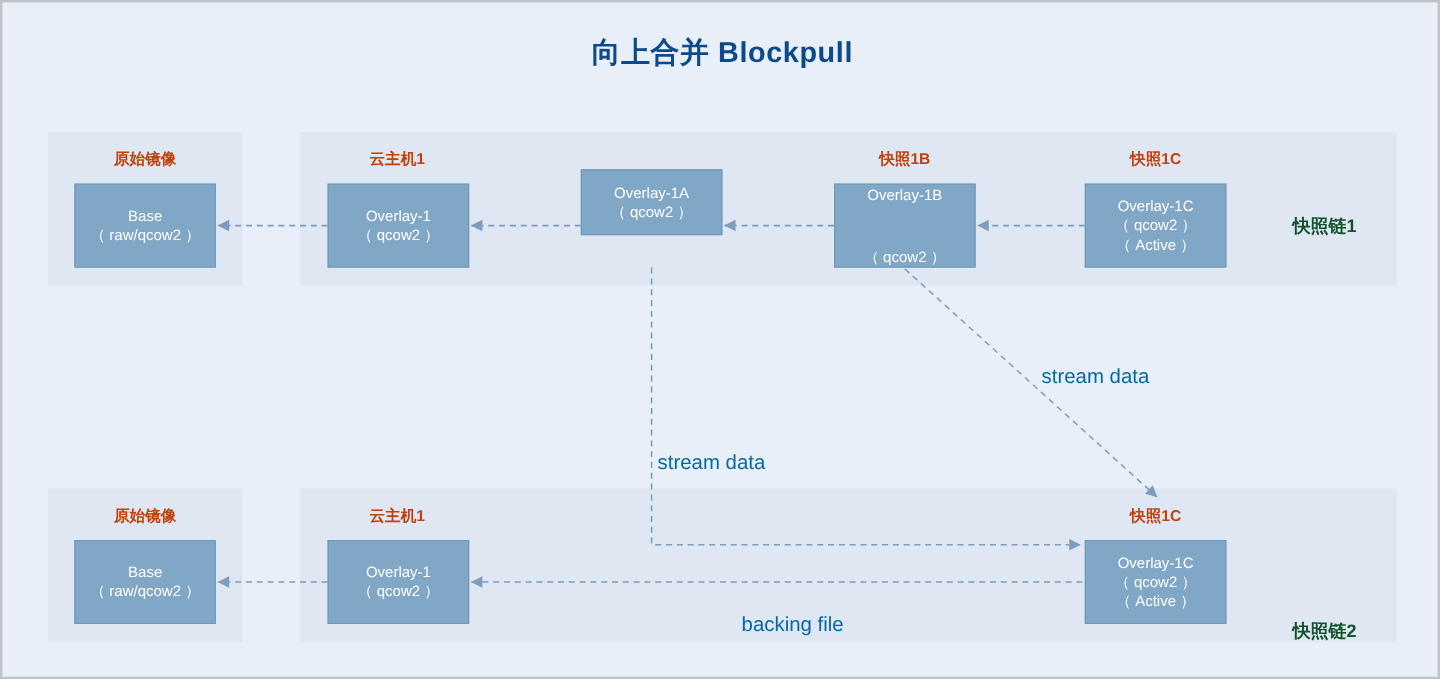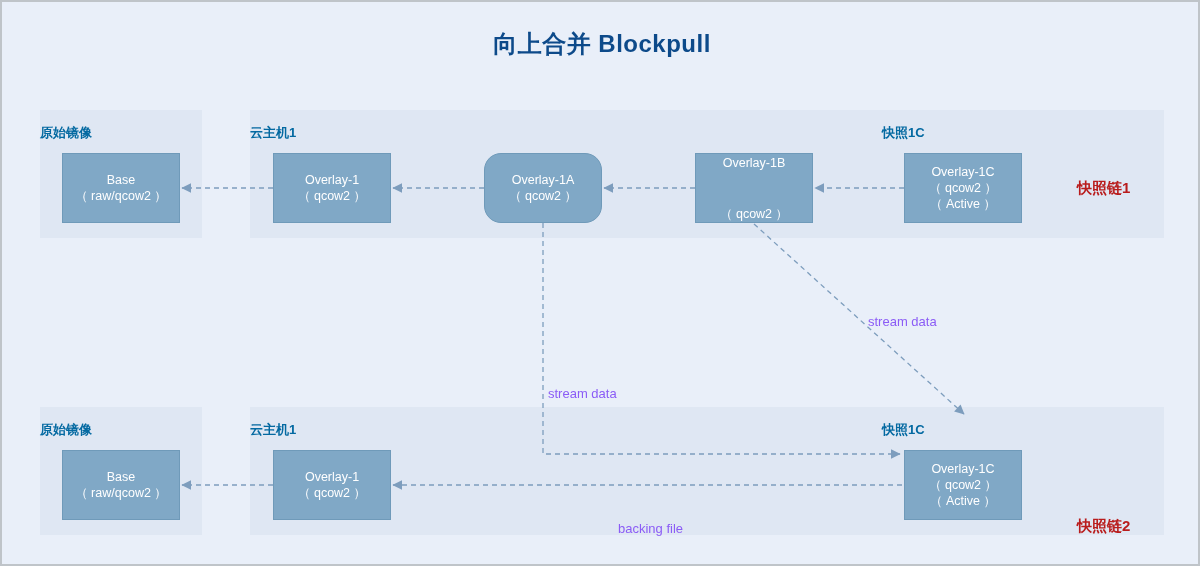--- a/index.html
+++ b/index.html
@@ -40,30 +40,30 @@
   .panel.chain1-left  { left: 38px;  top: 108px; width: 162px; height: 128px; }
   .panel.chain1-right { left: 248px; top: 108px; width: 914px; height: 128px; }
   .panel.chain2-left  { left: 38px;  top: 405px; width: 162px; height: 128px; }
   .panel.chain2-right { left: 248px; top: 405px; width: 914px; height: 128px; }
 
   
   .caption {
     position: absolute;
     font-size: 13px;
     font-weight: bold;
-    color: #0369a1;
-    text-align: left;
+    color: #c2410c;
+    text-align: center;
     white-space: nowrap;
   }
   
   .chain-label {
     position: absolute;
     font-size: 15px;
     font-weight: bold;
-    color: #b91c1c;
+    color: #14532d;
     white-space: nowrap;
   }
   
   .box {
     position: absolute;
     background: #80a8c6;
     border: 1px solid #6f9ab9;
     color: #ffffff;
     font-size: 12.5px;
     line-height: 16px;
@@ -72,24 +72,23 @@
     align-items: center;
     justify-content: center;
     text-align: center;
     box-sizing: border-box;
   }
   .box .ln { display: block; white-space: nowrap; }
 
   
   .edge-label {
     position: absolute;
-    font-size: 13px;
-    color: #8b5cf6;
+    font-size: 17px;
+    color: #0369a1;
     white-space: nowrap;
-    margin-top: 10px;
   }
 
   svg.wires {
     position: absolute;
     left: 0;
     top: 0;
     width: 1200px;
     height: 566px;
     pointer-events: none;
   }
@@ -99,31 +98,32 @@
 
 <div id="canvas">
 
   <div class="title">向上合并 Blockpull</div>
 
   <div class="panel chain1-left"></div>
   <div class="panel chain1-right"></div>
 
   <div class="caption" style="left:38px;  top:122px; width:162px;">原始镜像</div>
   <div class="caption" style="left:248px; top:122px; width:162px;">云主机1</div>
+  <div class="caption" style="left:671px; top:122px; width:162px;">快照1B</div>
   <div class="caption" style="left:880px; top:122px; width:162px;">快照1C</div>
 
   <div class="box" style="left:60px;  top:151px; width:118px; height:70px;">
     <span class="ln">Base</span>
     <span class="ln">（ raw/qcow2 ）</span>
   </div>
   <div class="box" style="left:271px; top:151px; width:118px; height:70px;">
     <span class="ln">Overlay-1</span>
     <span class="ln">（ qcow2 ）</span>
   </div>
-  <div class="box" style="left:482px; top:151px; width:118px; height:70px;border-radius:17px;">
+  <div class="box" style="left:482px; top:139px; width:118px; height:55px;">
     <span class="ln">Overlay-1A</span>
     <span class="ln">（ qcow2 ）</span>
   </div>
   <div class="box" style="left:693px; top:151px; width:118px; height:70px;gap:35px;">
     <span class="ln">Overlay-1B</span>
     <span class="ln">（ qcow2 ）</span>
   </div>
   <div class="box" style="left:902px; top:151px; width:118px; height:70px;">
     <span class="ln">Overlay-1C</span>
     <span class="ln">（ qcow2 ）</span>

